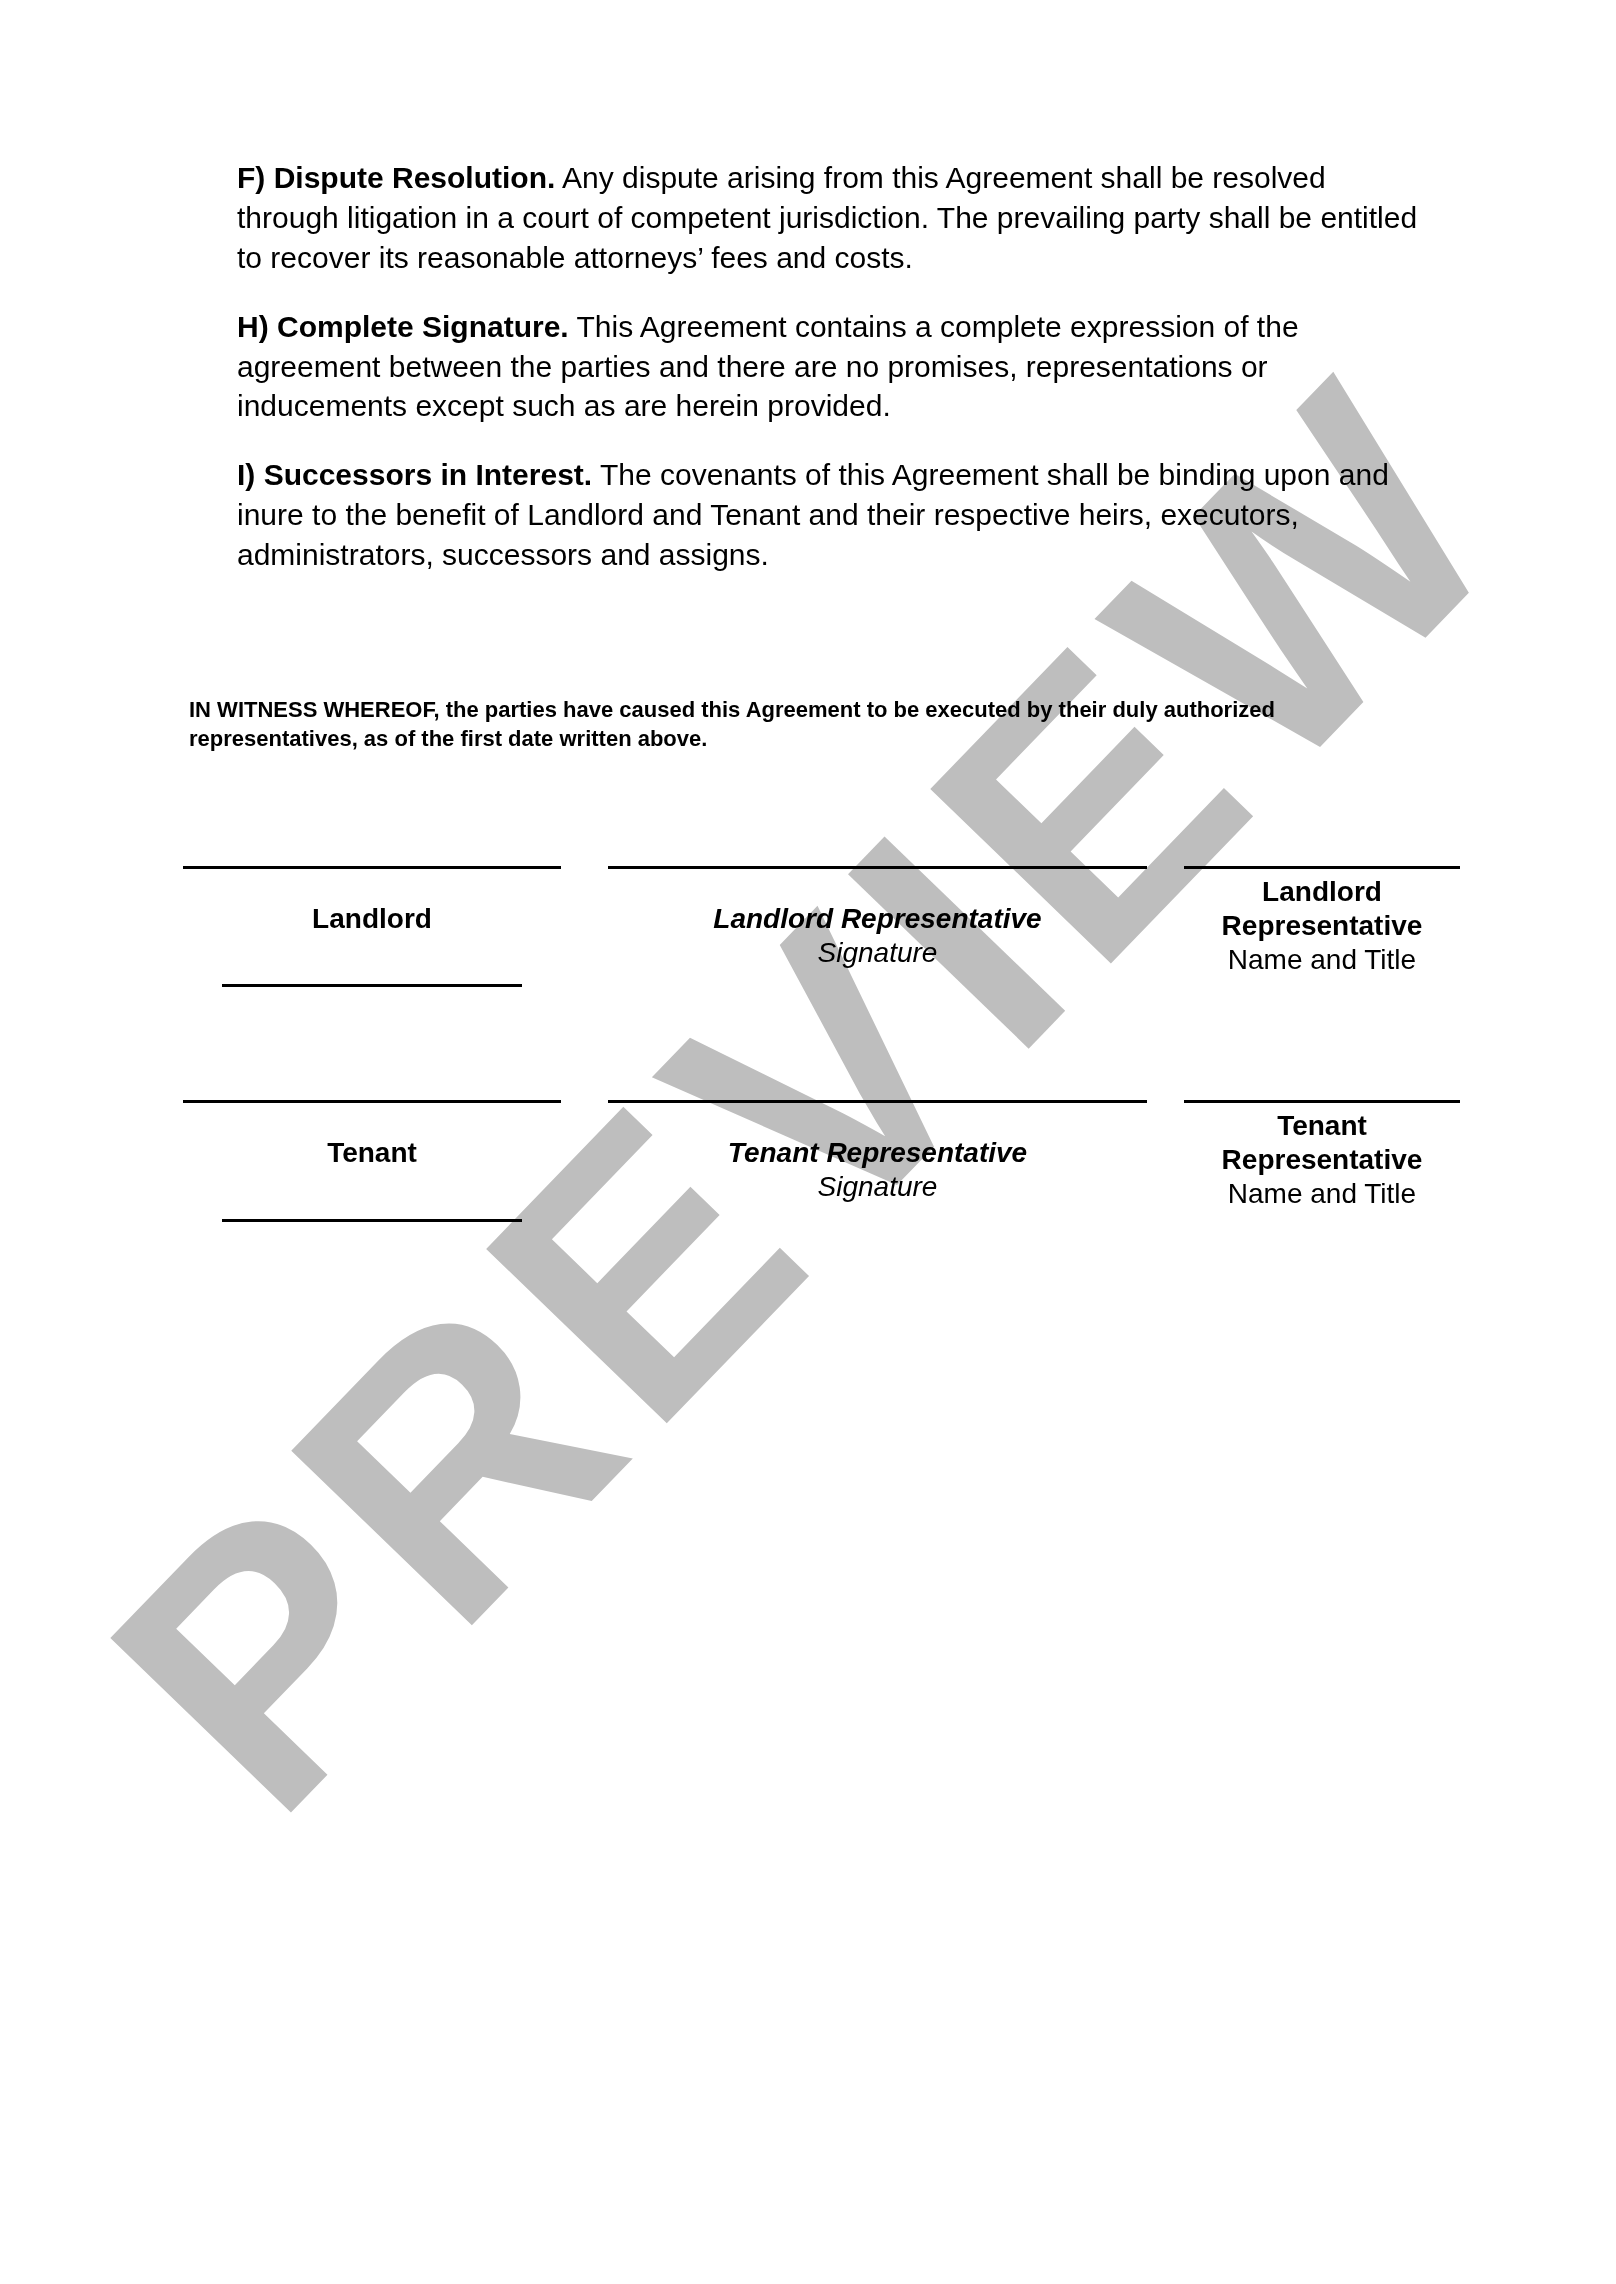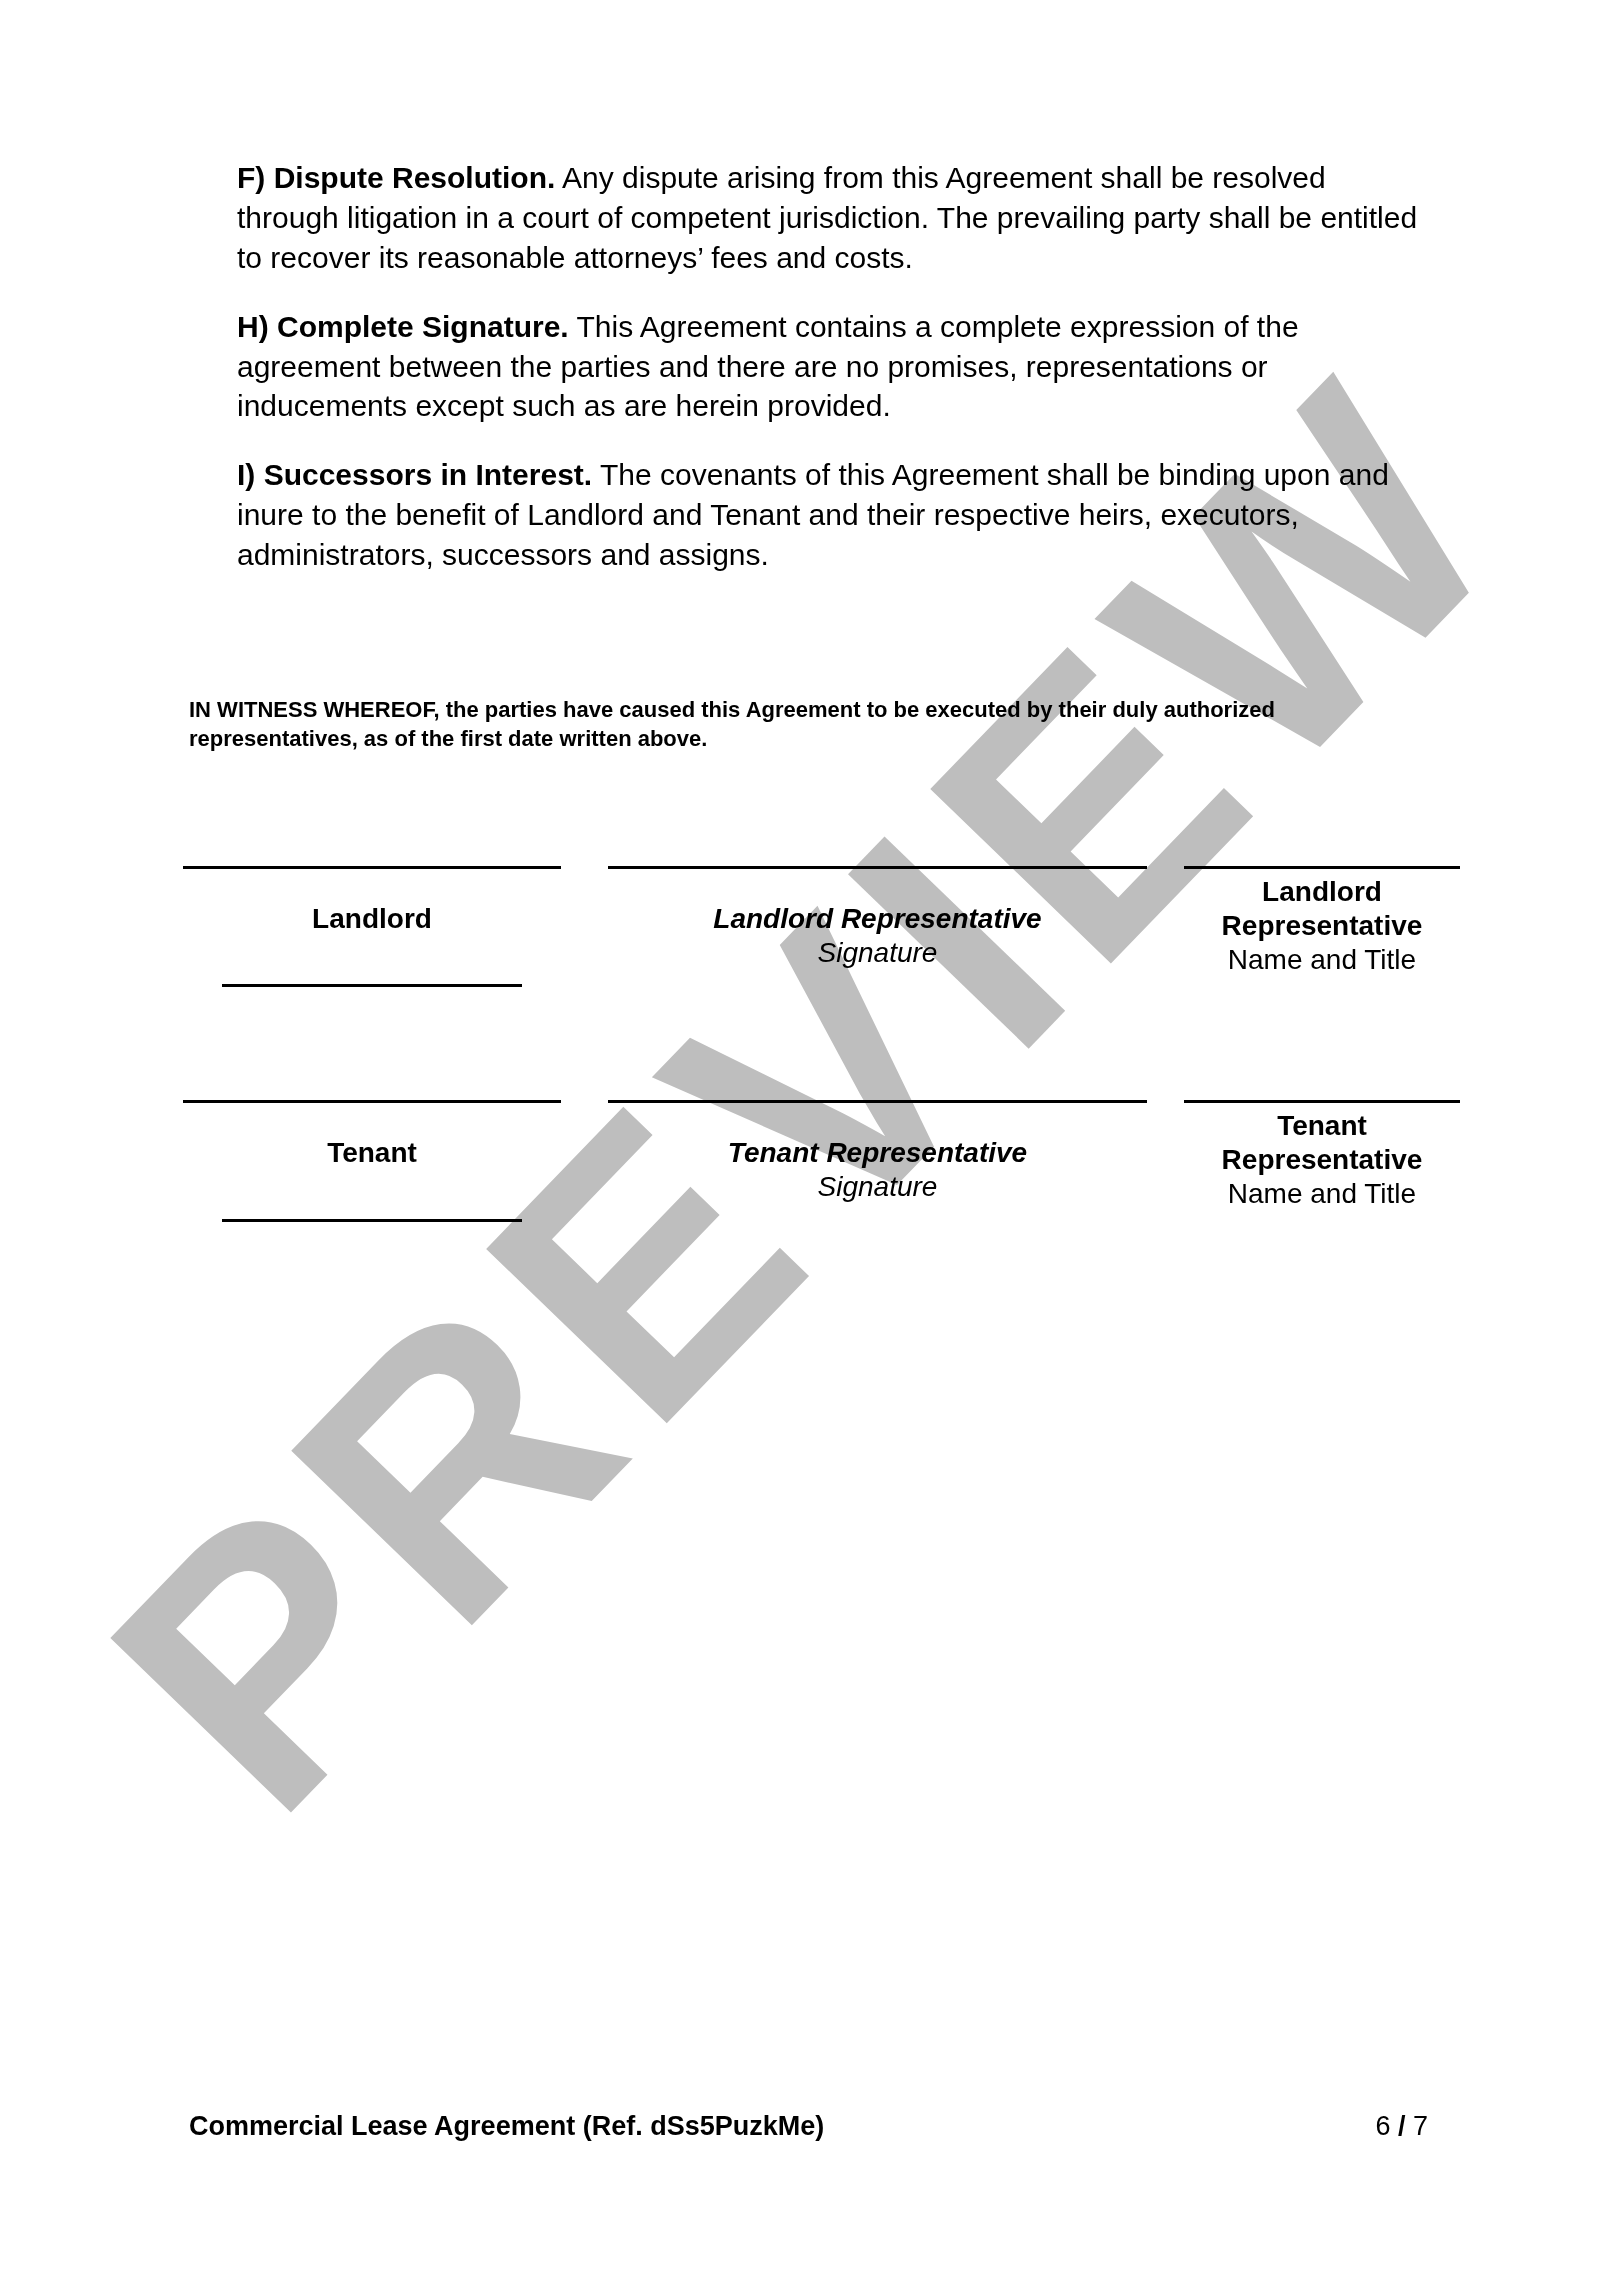--- a/index.html
+++ b/index.html
@@ -215,20 +215,16 @@
           <span class="strong">Tenant</span>
           <span class="strong">Representative</span>
           <span class="plain">Name and Title</span>
         </div>
       </div>
 
     </div>
 
     <div class="sub-rule" id="sub-rule-tenant"></div>
 
-    <div class="footer">
-      <div class="footer-left">Commercial Lease Agreement (Ref. dSs5PuzkMe)</div>
-      <div class="footer-right"><span>6</span><span class="sep">&nbsp;</span><span class="sep">/</span><span>&nbsp;</span><span>7</span></div>
-    </div>
 
   </div>
 </div>
 
 
 </body></html>

